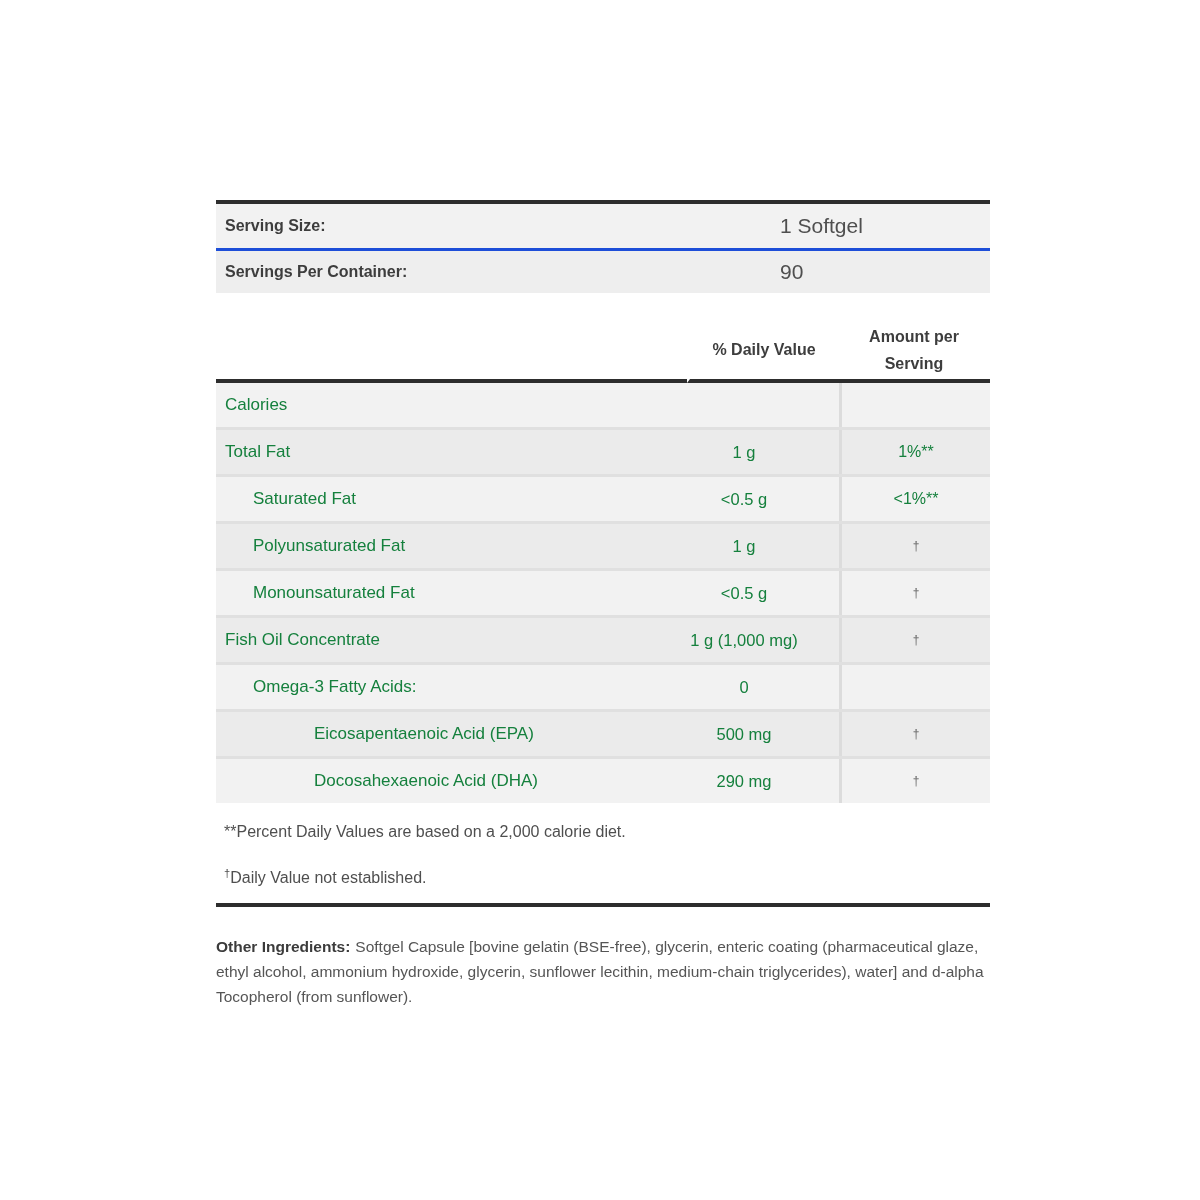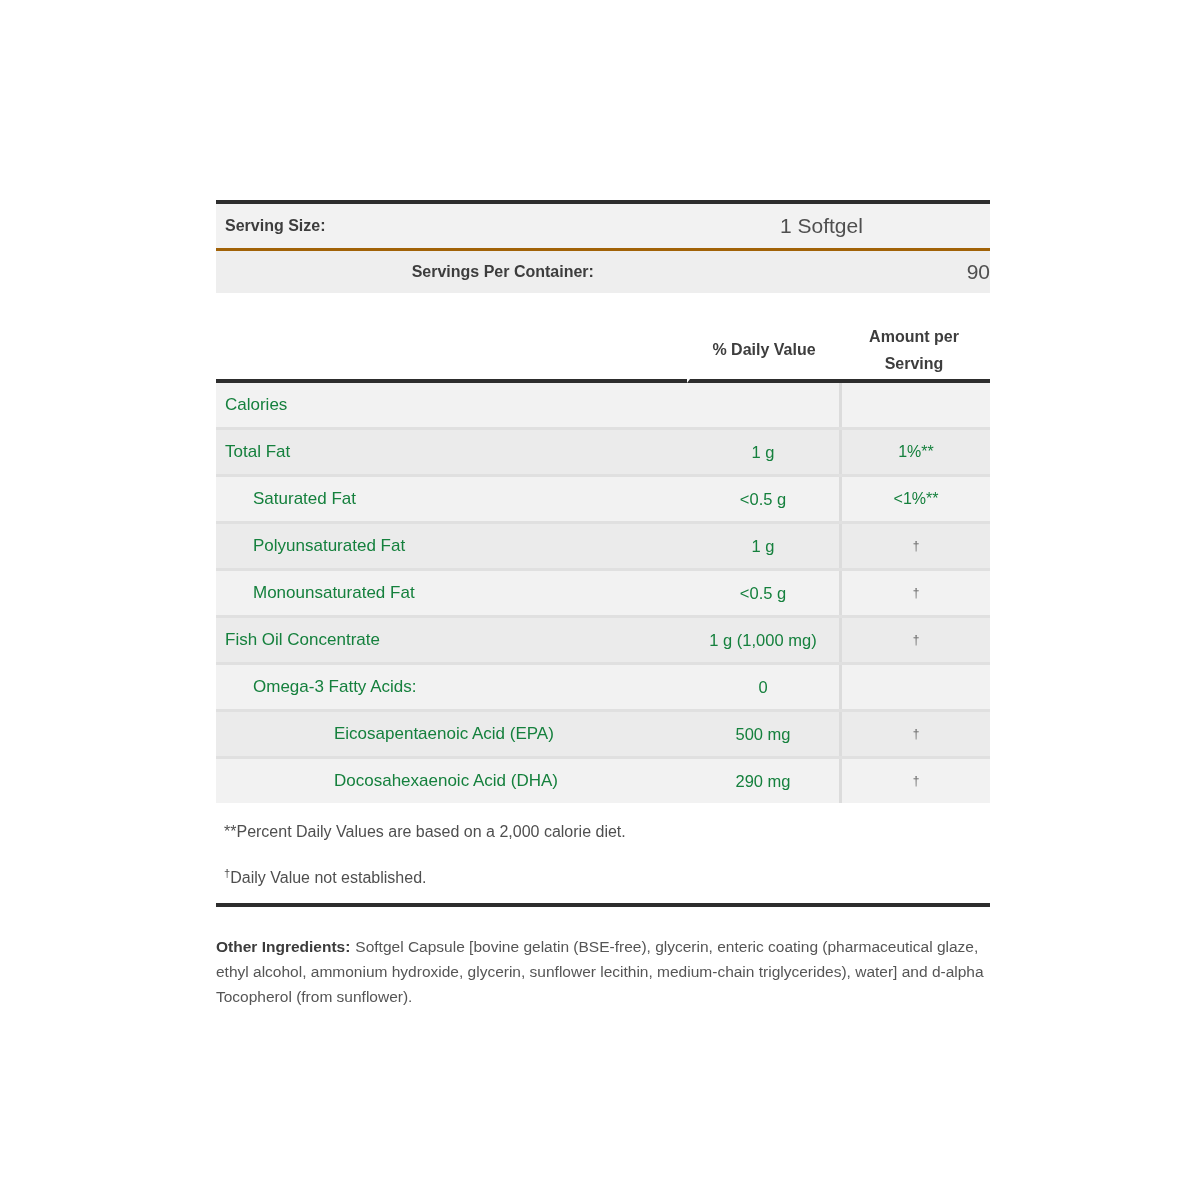--- a/index.html
+++ b/index.html
@@ -26,24 +26,23 @@
     border-top: 4px solid #2d2d2d;
   }
   .srow {
     display: flex;
     align-items: center;
     height: 44px;
     background: #f2f2f2;
     font-size: 16px;
   }
   .srow + .srow {
-    border-top: 3px solid #a16207;
+    border-top: 3px solid #1d4ed8;
     background: #eeeeee;
     height: 42px;
-    justify-content: flex-end;
   }
   .slabel {
     font-weight: bold;
     color: #3d3d3d;
     padding-left: 9px;
     width: 548px;
     box-sizing: border-box;
   }
   .svalue {
     color: #4f4f4f;
@@ -73,32 +72,32 @@
   .hamount { width: 152px; }
   .hamount span { display: inline-block; max-width: 104px; line-height: 27px; }
   .hdv { width: 151px; border-left: 3px solid #ffffff; }
 
   .trow {
     display: flex;
     align-items: stretch;
   }
   .trow.odd  { background: #f2f2f2; }
   .trow.even { background: #ebebeb; }
-  .trow + .trow { border-top: 3px solid #e0e0e0; }
+  .trow + .trow { border-top: 3px solid #e0e0e0; gap: 19px; }
   .tcell {
     display: flex;
     align-items: center;
     min-height: 44px;
     font-size: 17px;
     color: #15803d;
     box-sizing: border-box;
   }
   .tlabel { flex: 1; padding-left: 9px; }
   .tlabel.ind1 { padding-left: 37px; }
-  .tlabel.ind2 { padding-left: 70px; margin-left: 48px; }
+  .tlabel.ind2 { padding-left: 98px; }
   .tamount { width: 152px; justify-content: center; font-size: 16.5px; }
   .tdv {
     width: 151px;
     justify-content: center;
     border-left: 3px solid #dcdcdc;
     font-size: 16px;
   }
   .tdv.dagger { font-size: 12px; color: #666666; }
 
   

